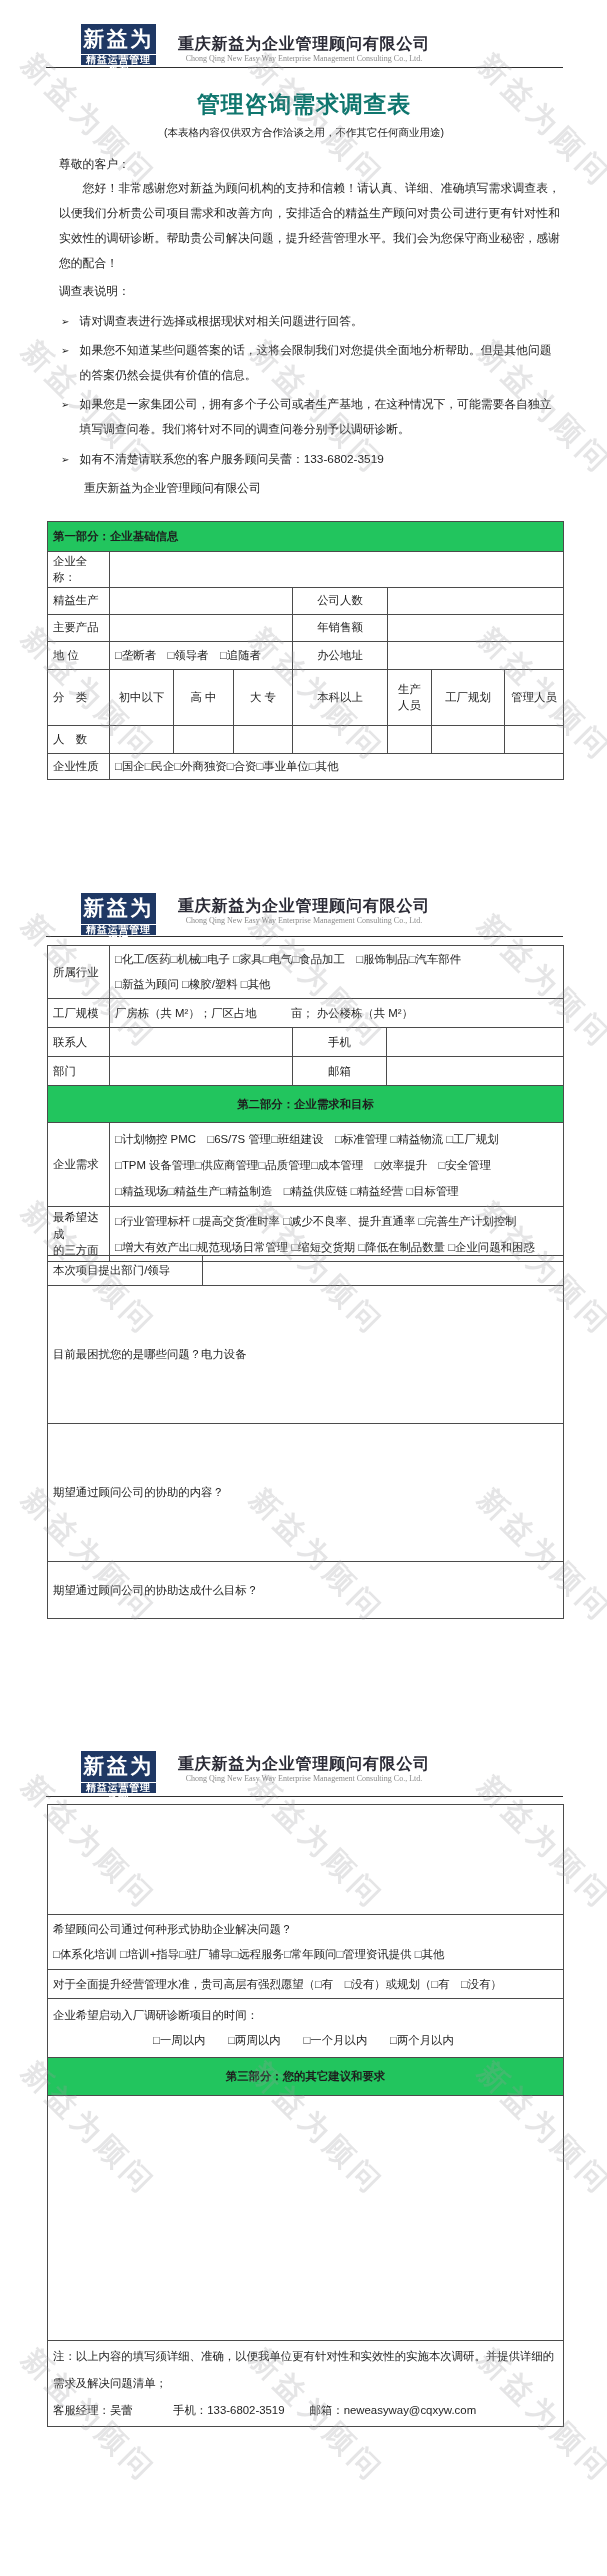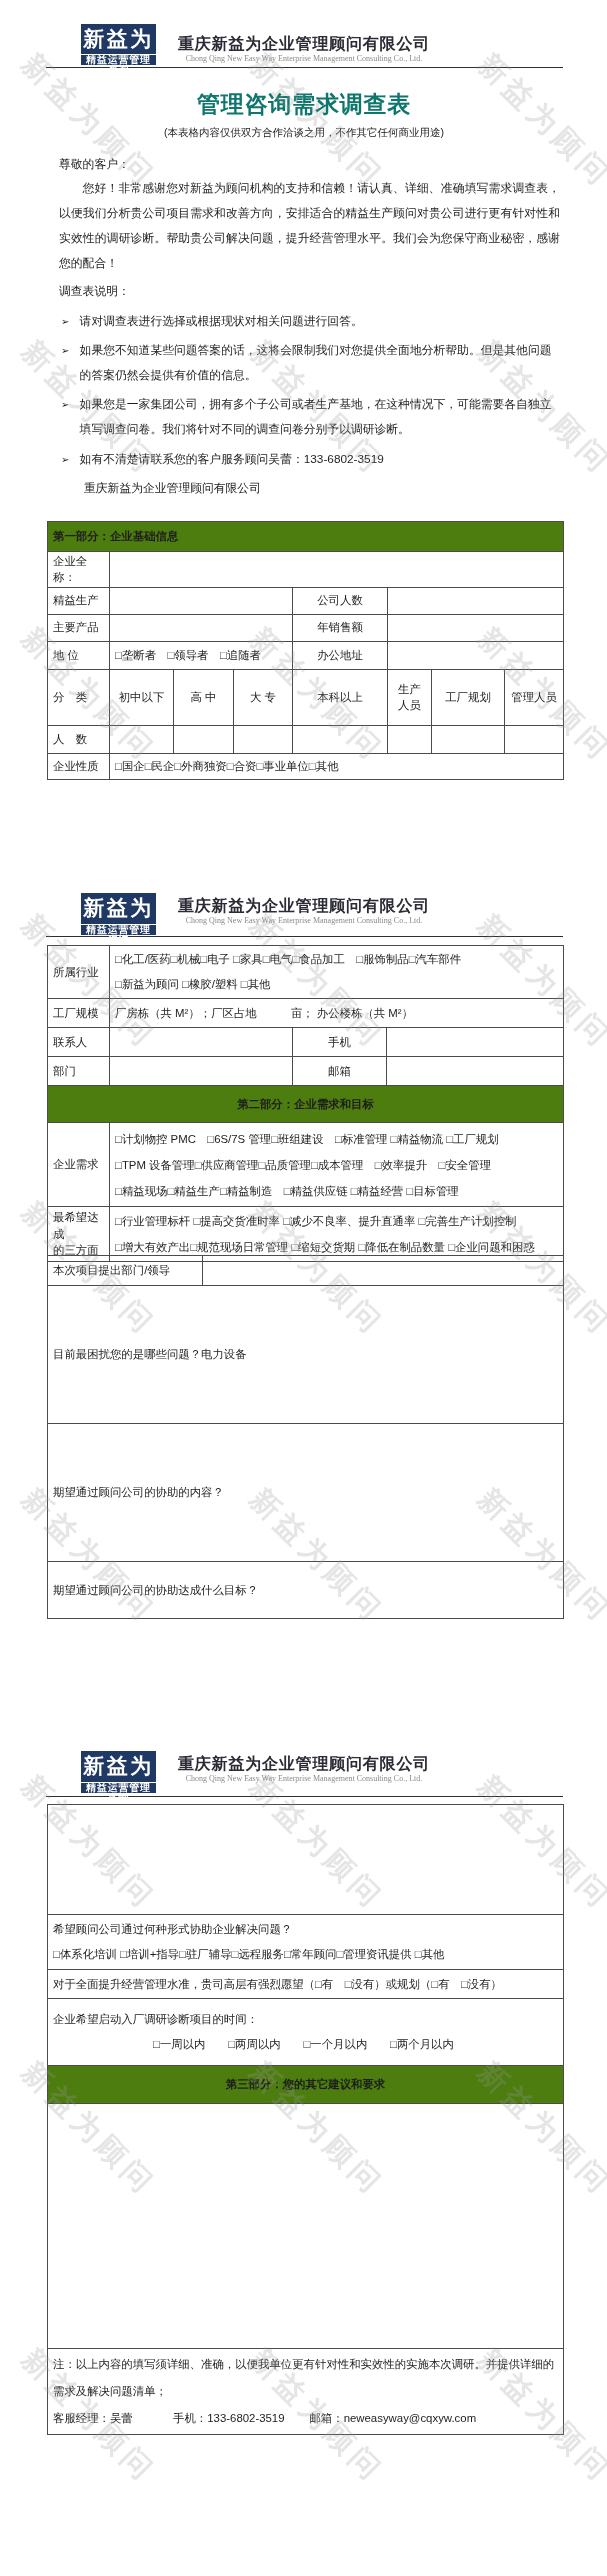--- a/index.html
+++ b/index.html
@@ -29,21 +29,21 @@
   .bullets{left:61px;width:498px;font-size:11.8px;}
   .bullet-item{display:flex;margin-bottom:4.2px;line-height:25px;}
   .bullet-mark{width:18.6px;flex:none;font-size:10px;}
   .signature{left:84px;font-size:11.8px;}
 
   
   table.frm{position:absolute;border-collapse:collapse;table-layout:fixed;background:transparent;}
   table.frm td{border:0.8px solid #4b4b4b;font-size:11.4px;padding:0.8px 5px;color:#1d1d1d;
                vertical-align:middle;overflow:hidden;line-height:1.45;}
   table.frm{border:1.7px solid #2d2d2d;}
-  .sec-head{background:#4d7c0f;font-weight:700;font-size:12.2px;}
+  .sec-head{background:#22c55e;font-weight:700;font-size:12.2px;}
   .sec-head.center{text-align:center;}
   .lbl{text-align:left;}
   .lblc{text-align:center;}
   td.top{vertical-align:top;padding-top:4.2px;}
   .opt-line{white-space:nowrap;line-height:25px;}
   .needs-line{white-space:nowrap;line-height:26px;}
 </style>
 </head>
 <body>
 
@@ -259,21 +259,21 @@
     </tr>
     <tr style="height:55px">
       <td colspan="2" class="top">
         <div class="opt-line">希望顾问公司通过何种形式协助企业解决问题？</div>
         <div class="opt-line">□体系化培训 □培训+指导□驻厂辅导□远程服务□常年顾问□管理资讯提供 □其他</div>
       </td>
     </tr>
     <tr style="height:29px">
       <td colspan="2">对于全面提升经营管理水准，贵司高层有强烈愿望（□有　□没有）或规划（□有　□没有）</td>
     </tr>
-    <tr style="height:67px">
+    <tr style="height:59px">
       <td colspan="2" class="top">
         <div class="opt-line">企业希望启动入厂调研诊断项目的时间：</div>
         <div class="opt-line" style="padding-left:100px;">□一周以内　　□两周以内　　□一个月以内　　□两个月以内</div>
       </td>
     </tr>
     <tr style="height:38px">
       <td colspan="2" class="sec-head center">第三部分：您的其它建议和要求</td>
     </tr>
     <tr style="height:245px">
       <td colspan="2" class="top"></td>

